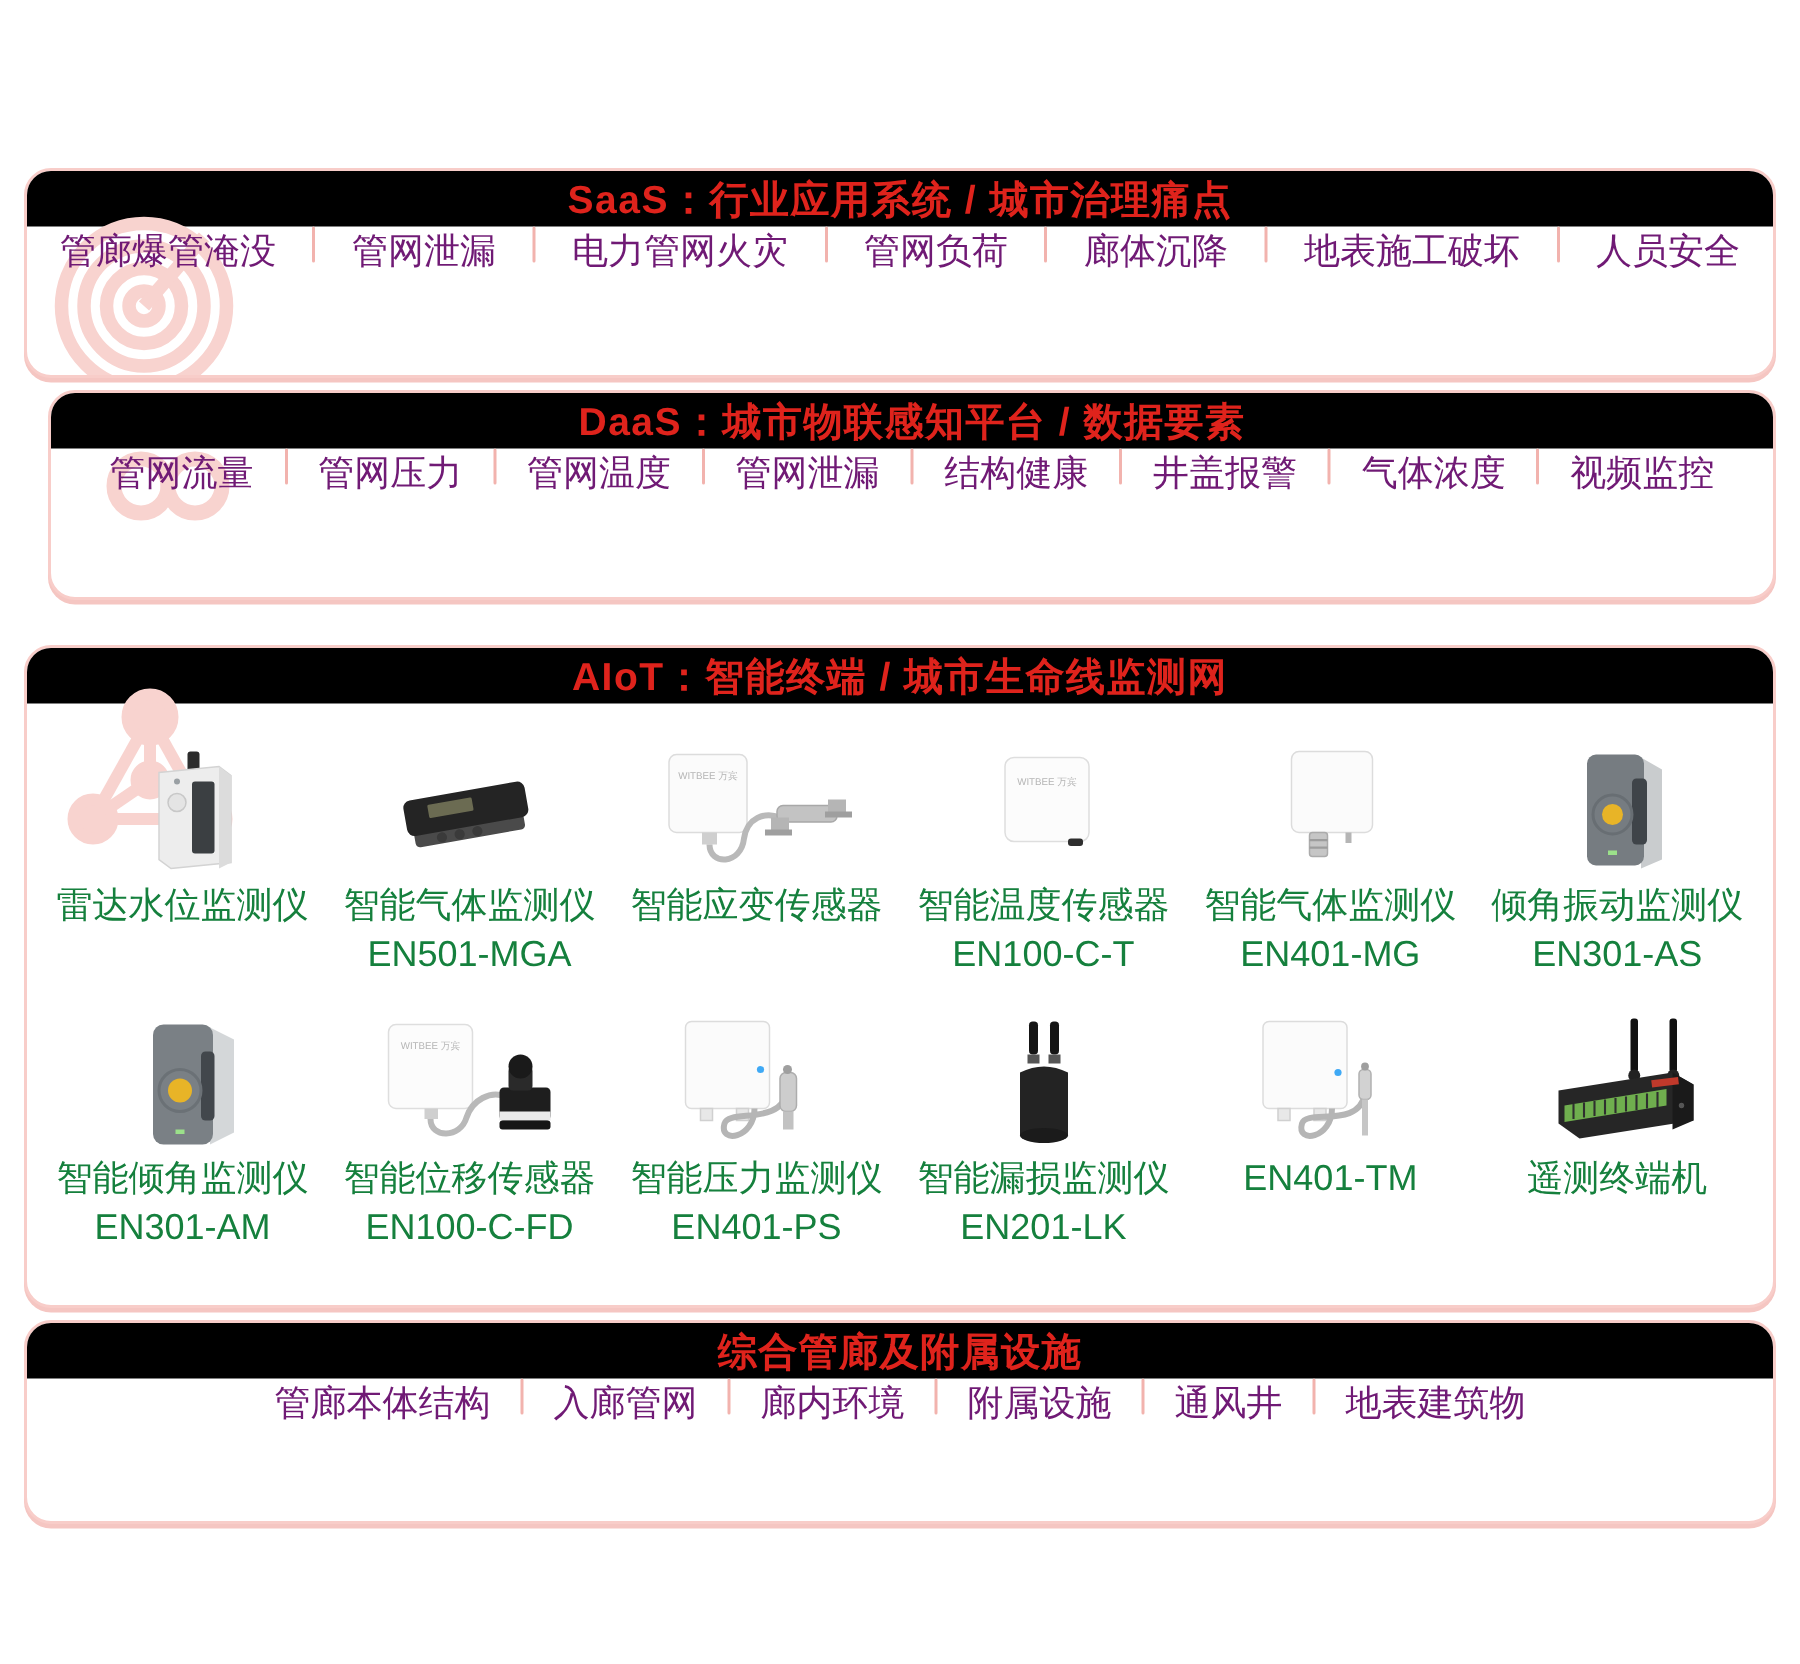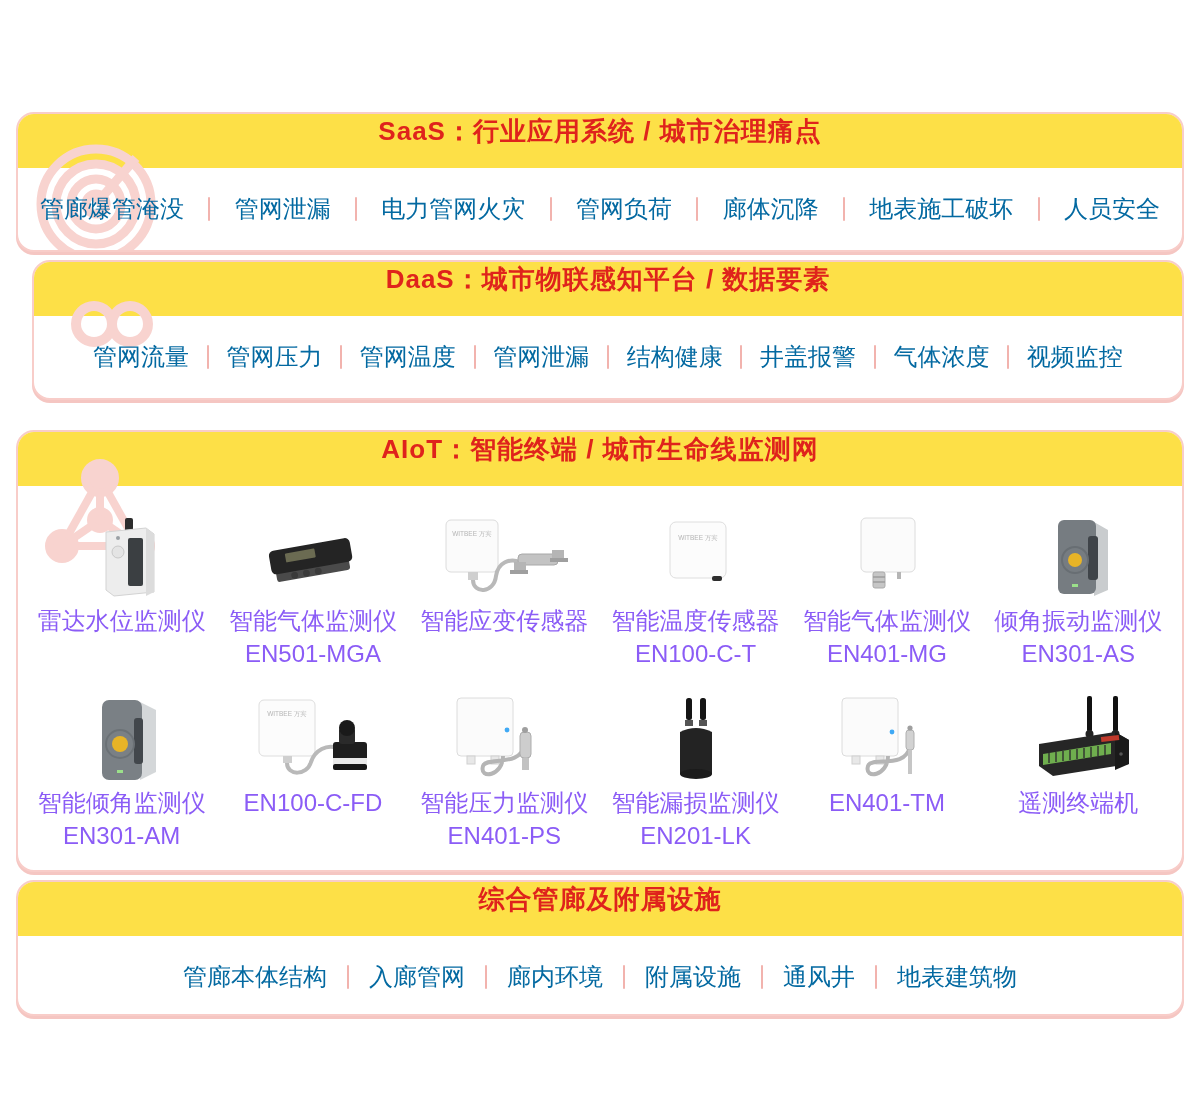--- a/index.html
+++ b/index.html
@@ -15,59 +15,59 @@
   .card {
     position: relative;
     border: 2px solid #f8cdc9;
     border-radius: 18px;
     background: #ffffff;
     box-shadow: 0 3px 0 #f5c6c2;
     margin-bottom: 8px;
     overflow: hidden;
   }
   .band {
-    height: 54px;
-    background: #fde047;
-    display: flex; align-items: flex-start; justify-content: center;
+    height: 37px;
+    background: #000000;
+    display: flex; align-items: flex-end; justify-content: center;
   }
   .card-title {
     font-size: 26px; font-weight: bold; color: #df231c;
     letter-spacing: 1px;
   }
   .items-row {
-    display: flex; align-items: center;
-    font-size: 24px; color: #0369a1;
+    display: flex; 
+    font-size: 24px; color: #701a75;
     position: relative; z-index: 2;
   }
   .items-row.spread { justify-content: space-between; }
   .items-row.centered { justify-content: center; }
   .items-row .sep {
     width: 2px; height: 24px; background: #f2b3ae; border-radius: 1px;
     flex: none;
   }
   .items-row.centered .sep { margin: 0 20px; }
   .card-saas  { height: 140px; }
   .card-daas  { height: 140px; margin-left: 16px; }
   .card-aiot  { height: 442px; margin-top: 30px; }
   .card-gal   { height: 136px; font-family: Liberation Serif, serif; }
   .card-saas .items-row, .card-daas .items-row, .card-gal .items-row {
     height: 82px; padding: 0 22px;
   }
-  .card-daas .items-row { padding: 0 59px; }
+  .card-daas .items-row { padding: 0 39px; }
   .watermark { position: absolute; z-index: 1; pointer-events: none; }
   .product-grid {
     display: flex; flex-wrap: wrap;
     padding: 24px 8px 0; position: relative; z-index: 2;
   }
   .product-cell { width: 16.666%; text-align: center; margin-bottom: 22px; }
   .product-img {
     height: 94px; display: flex; align-items: flex-end; justify-content: center;
   }
   .product-name, .product-model {
-    font-size: 24px; line-height: 33px; color: #8b5cf6;
+    font-size: 24px; line-height: 33px; color: #15803d;
   }
   .brand-txt { font-size: 6.5px; fill: #b5b5b5; }
 </style>
 </head>
 <body>
 
 <div class="stack">
 
   <section class="card card-saas">
     <svg class="watermark" style="left:14px; top:16px;" width="140" height="140" viewBox="0 0 140 140">
@@ -260,20 +260,21 @@
             <text x="54" y="24" text-anchor="middle" class="brand-txt">WITBEE 万宾</text>
             <rect x="50" y="64" width="9" height="7" fill="#cfcfcf"></rect>
             <path d="M54 71 C 54 84, 74 84, 78 70 C 82 58, 94 52, 104 56" fill="none" stroke="#b9b9b9" stroke-width="4"></path>
             <rect x="100" y="50" width="34" height="22" rx="3" fill="#1e1e1e"></rect>
             <rect x="106" y="36" width="16" height="16" rx="3" fill="#2a2a2a"></rect>
             <circle cx="114" cy="36" r="8" fill="#1a1a1a"></circle>
             <rect x="100" y="66" width="34" height="6" fill="#e9e9e9"></rect>
             <rect x="100" y="72" width="34" height="6" rx="2" fill="#161616"></rect>
           </svg>
         </div>
+        <div class="product-name">智能位移传感器</div>
         <div class="product-model">EN100-C-FD</div>
       </div>
 
       <div class="product-cell">
         <div class="product-img">
           <svg width="150" height="94" viewBox="0 0 150 94">
             <rect x="28" y="6" width="56" height="58" rx="4" fill="#fbfbfb" stroke="#dcdcdc"></rect>
             <circle cx="78" cy="38" r="2.4" fill="#3fa9f5"></circle>
             <rect x="38" y="64" width="8" height="8" fill="#e8e8e8" stroke="#d0d0d0"></rect>
             <rect x="62" y="64" width="8" height="8" fill="#e8e8e8" stroke="#d0d0d0"></rect>

